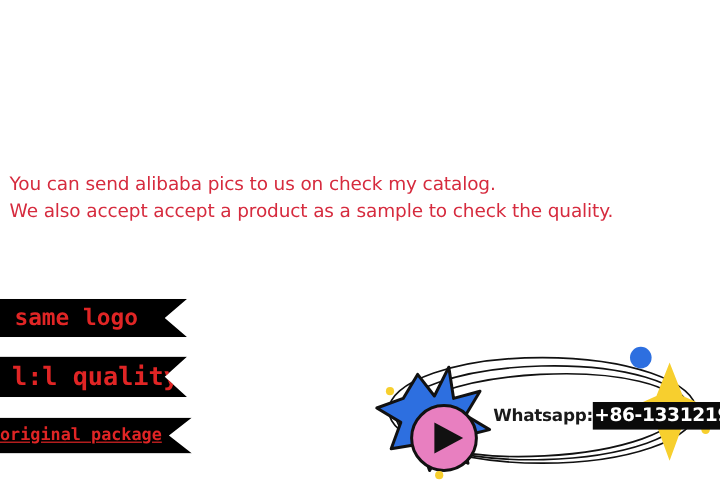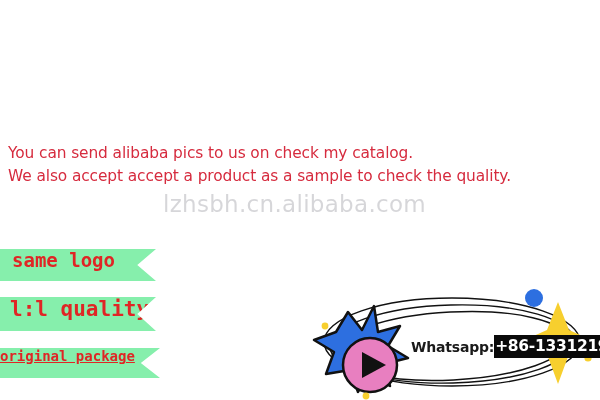--- a/index.html
+++ b/index.html
@@ -72,25 +72,25 @@
     white-space: nowrap;
     letter-spacing: 0.3px;
     pointer-events: none;
   }
 
   
   .ribbon {
     position: absolute;
     left: 0px;
     height: 32px;
-    background: #86efac;
+    background: #000000;
     -webkit-clip-path: polygon(0 0, 100% 0, 88% 50%, 100% 100%, 0 100%);
     clip-path: polygon(0 0, 100% 0, 88% 50%, 100% 100%, 0 100%);
     display: flex;
-    align-items: flex-start;
+    align-items: center;
   }
   .ribbon-label {
     font-family: "DejaVu Sans Mono", monospace;
     font-weight: bold;
     color: #e02525;
     white-space: nowrap;
   }
   #ribbon-1 { top: 249px; width: 156px; }
   #ribbon-1 .ribbon-label { font-size: 19px; margin-left: 12px; letter-spacing: 0px; }
   #ribbon-2 { top: 297px; width: 156px; height: 34px; }
@@ -137,21 +137,20 @@
 <body>
 
 <div id="canvas">
 
 
   <div class="para">
     <div class="para-line">You can send alibaba pics to us on check my catalog.</div>
     <div class="para-line">We also accept accept a product as a sample to check the quality.</div>
   </div>
 
-  <div class="watermark">lzhsbh.cn.alibaba.com</div>
 
   <div class="ribbon" id="ribbon-1">
     <span class="ribbon-label">same  logo</span>
   </div>
   <div class="ribbon" id="ribbon-2">
     <span class="ribbon-label">l:l  quality</span>
   </div>
   <div class="ribbon" id="ribbon-3">
     <span class="ribbon-label">original  package</span>
   </div>

